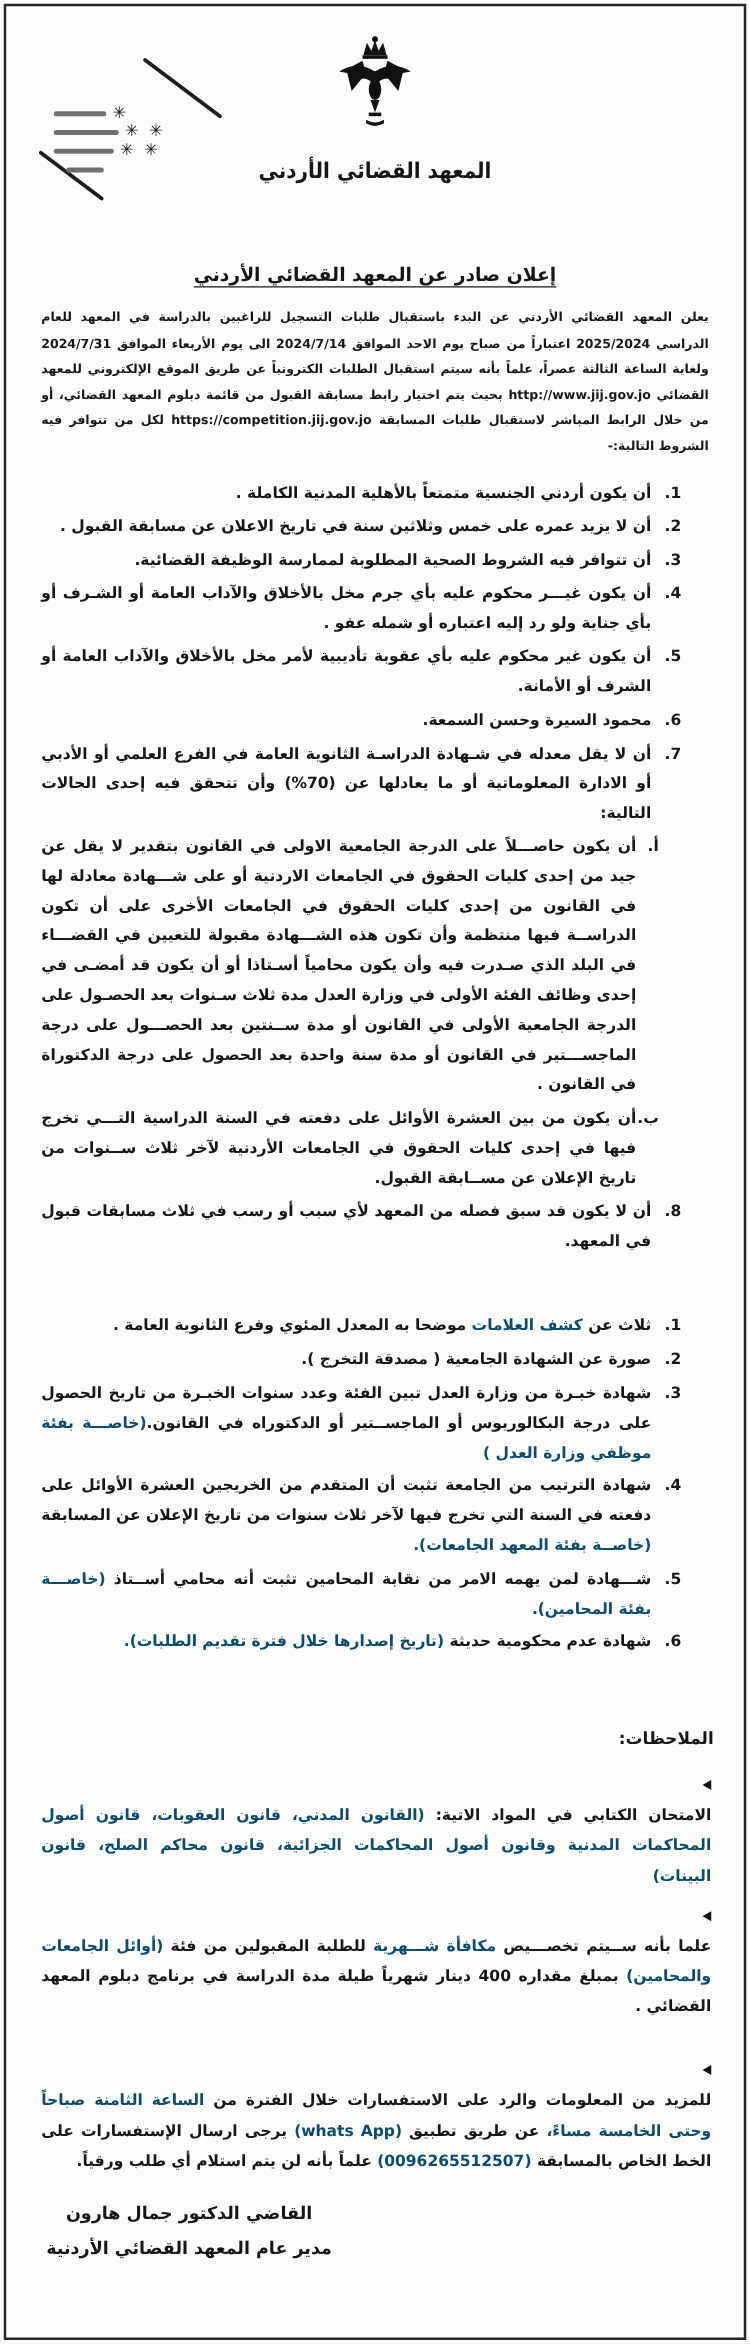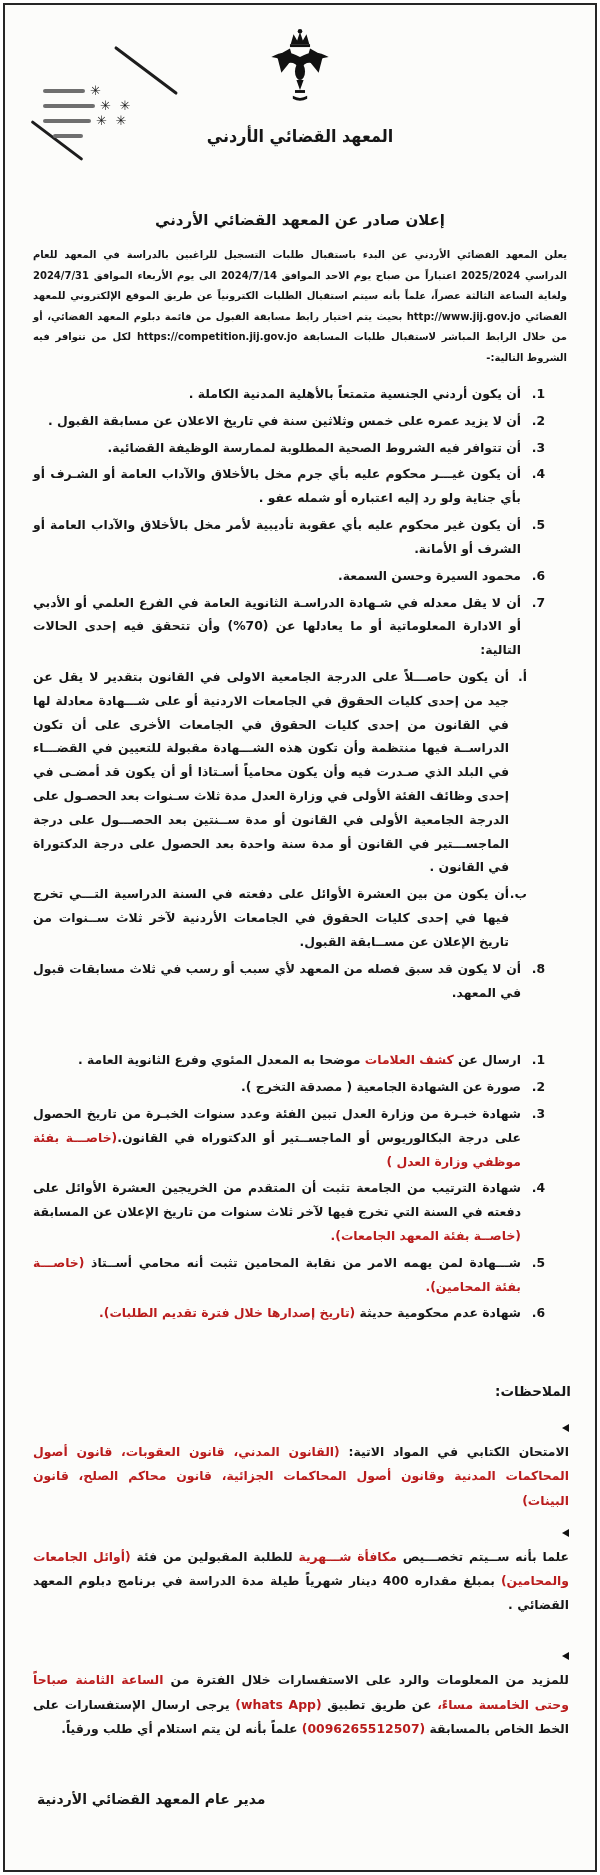--- a/index.html
+++ b/index.html
@@ -23,34 +23,34 @@
   .bar.w1{width:42px}.bar.w2{width:52px}.bar.w3{width:48px}.bar.w4{width:30px;margin-left:10px}
   .star{font-size:13px;font-weight:900;color:#161616;letter-spacing:2px;line-height:1;}
   .emblem{display:block;margin:22px auto 0;width:74px;height:86px;}
   .calligraphy{
     text-align:center;font-weight:900;font-size:16px;margin-top:14px;
     letter-spacing:-0.5px;transform:scaleY(1.08);
   }
   
   .title{
     text-align:center;font-size:15px;font-weight:800;margin:26px 0 0;
-    text-underline-offset:4px;
+    text-decoration:underline;text-underline-offset:4px;
   }
   
   .intro{
     font-size:10px;font-weight:700;line-height:2.05;text-align:justify;
     margin:16px 4px 0;
   }
   .list{margin-top:14px;padding:0 26px 0 4px;}
   .li{display:flex;font-size:12.4px;font-weight:700;line-height:1.92;margin-bottom:3px;text-align:justify;}
   .li .num{flex:0 0 24px;font-weight:800;}
   .li .txt{flex:1;}
   .li.sub{margin-right:18px;}
   .li.sub .num{flex:0 0 18px;}
-  .b{font-weight:900;color:#b91c1c;}
+  .b{font-weight:900;color:#0c4a6e;}
   .section-heading{font-size:13.5px;font-weight:800;margin:26px 0 0;}
   .underlined{text-decoration:underline;text-underline-offset:4px;}
   .docs-list{margin-top:44px;padding:0 26px 0 4px;}
   .notes-heading{margin-top:58px;}
   .notes-intro{font-size:12.5px;font-weight:700;line-height:2.0;margin:8px 0 0;text-align:justify;}
   .bullets{margin-top:16px;padding:0 2px 0 4px;}
   .bullet{display:flex;gap:8px;font-size:12.4px;font-weight:700;line-height:1.95;margin-bottom:7px;text-align:justify;flex-direction:column;}
   .arrow{flex:0 0 auto;margin-top:9px;width:0;height:0;
     border-top:4px solid transparent;border-bottom:4px solid transparent;border-right:7px solid #111;}
   .gap-top{margin-top:26px;}
@@ -152,21 +152,21 @@
       <div class="li">
           <span class="num">8.</span>
           <span class="txt">أن لا يكون قد سبق فصله من المعهد لأي سبب أو رسب في ثلاث مسابقات قبول في المعهد.</span>
         </div>
     </div>
 
 
     <div class="docs-list">
       <div class="li">
           <span class="num">1.</span>
-          <span class="txt"><span>ارسال عن </span><span class="b">كشف العلامات</span><span> موضحا به المعدل المئوي وفرع الثانوية العامة .</span></span>
+          <span class="txt"><span>ثلاث عن </span><span class="b">كشف العلامات</span><span> موضحا به المعدل المئوي وفرع الثانوية العامة .</span></span>
         </div>
       <div class="li">
           <span class="num">2.</span>
           <span class="txt"><span>صورة عن الشهادة الجامعية ( مصدقة التخرج ).</span><span class="b"></span><span></span></span>
         </div>
       <div class="li">
           <span class="num">3.</span>
           <span class="txt"><span>شهادة خبـرة من وزارة العدل تبين الفئة وعدد سنوات الخبـرة من تاريخ الحصول على درجة البكالوريوس أو الماجســتير أو الدكتوراه في القانون.</span><span class="b">(خاصـــة بفئة موظفي وزارة العدل )</span><span></span></span>
         </div>
       <div class="li">
@@ -194,17 +194,18 @@
         <span class="arrow"></span>
         <span class="txt"><span>علما بأنه ســيتم تخصـــيص </span><span class="b">مكافأة شـــهرية</span><span> للطلبة المقبولين من فئة </span><span class="b">(أوائل الجامعات والمحامين)</span><span> بمبلغ مقداره  400 دينار شهرياً طيلة مدة الدراسة  في  برنامج دبلوم المعهد القضائي .</span><span class="b"></span><span></span></span>
       </div>
       <div class="bullet gap-top">
         <span class="arrow"></span>
         <span class="txt"><span>للمزيد من المعلومات والرد على الاستفسارات خلال الفترة من </span><span class="b">الساعة الثامنة صباحاً وحتى الخامسة مساءً،</span><span> عن طريق تطبيق </span><span class="b">(whats App)</span><span> يرجى ارسال الإستفسارات على الخط الخاص بالمسابقة </span><span class="b">(0096265512507)</span><span> علماً بأنه لن يتم استلام أي طلب ورقياً.</span></span>
       </div>
     </div>
 
     <div class="signature">
+      <div>القاضي الدكتور جمال هارون</div>
       <div>مدير عام المعهد القضائي الأردنية</div>
     </div>
 
   </div>
 </div>
 
 </body></html>

